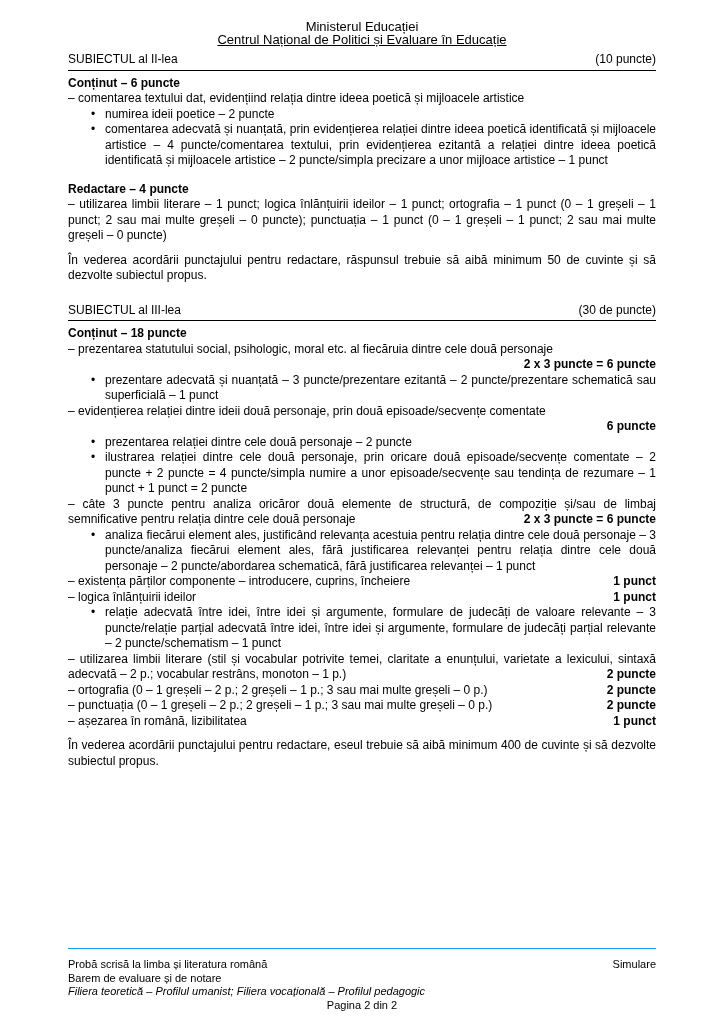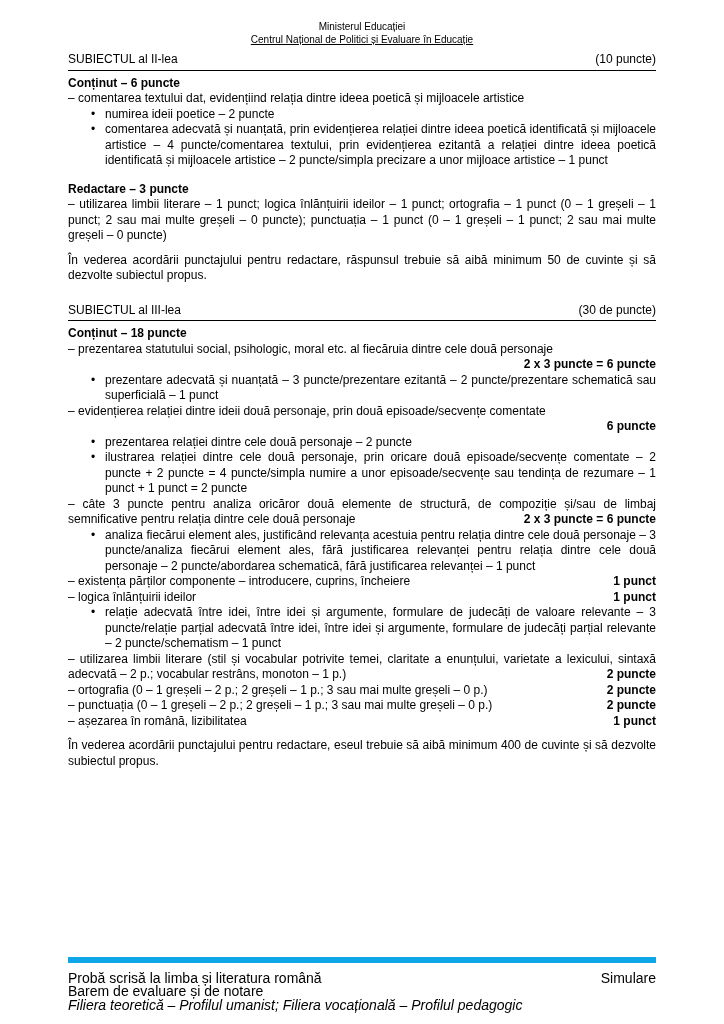--- a/index.html
+++ b/index.html
@@ -9,21 +9,21 @@
     font-family: "Liberation Sans", sans-serif;
     font-size: 12px; line-height: 15.5px;
     overflow: hidden;
   }
   .page {
     box-sizing: border-box;
     width: 724px; height: 1024px;
     padding: 20px 68px 12px 68px;
     display: flex; flex-direction: column;
   }
-  .doc-header { text-align: center; font-size: 10px; line-height: 13px; flex: 0 0 auto; }
+  .doc-header { text-align: center; font-size: 13px; line-height: 13px; flex: 0 0 auto; }
   .doc-header .underlined { text-decoration: underline; }
   .doc-body { flex: 0 0 auto; }
   .blk { display: flow-root; }
   .section_header {
     display: flex; justify-content: space-between;
     font-weight: normal;
     border-bottom: 1.6px solid #000;
     padding-bottom: 2px;
     margin-top: 19px;
   }
@@ -31,23 +31,23 @@
   .section_header + .heading { margin-top: 5px; }
   .heading { font-weight: bold; margin-top: 13px; }
   .para, .bullet, .bold_para { text-align: justify; }
   .bold_para { font-weight: normal; margin-top: 9px; }
   .bullet { position: relative; padding-left: 37px; }
   .bullet .dot { position: absolute; left: 23px; top: 0; }
   .pts { float: right; font-weight: bold; padding-left: 10px; }
   .pts_line { text-align: right; font-weight: bold; }
   .doc-footer {
     margin-top: auto;
-    border-top: 6px solid #0ea5e9;
+    border-top: 1px solid #0ea5e9;
     padding-top: 9px;
-    font-size: 14px; line-height: 13.5px;
+    font-size: 11px; line-height: 13.5px;
   }
   .foot-row { display: flex; justify-content: space-between; }
   .italic { font-style: italic; }
   .center { text-align: center; }
 </style>
 </head>
 <body>
 
 <div class="page">
 
@@ -58,21 +58,21 @@
 
   <div class="doc-body">
       <div class="blk section_header">
         <span>SUBIECTUL al II-lea</span>
         <span>(10 puncte)</span>
       </div>
       <div class="blk heading"><span>Conținut – 6 puncte</span></div>
       <div class="blk para"><span>– comentarea textului dat, evidențiind relația dintre ideea poetică și mijloacele artistice</span></div>
       <div class="blk bullet"><span class="dot">•</span><span>numirea ideii poetice – 2 puncte</span></div>
       <div class="blk bullet"><span class="dot">•</span><span>comentarea adecvată și nuanțată, prin evidențierea relației dintre ideea poetică identificată și mijloacele artistice – 4 puncte/comentarea textului, prin evidențierea ezitantă a relației dintre ideea poetică identificată și mijloacele artistice – 2 puncte/simpla precizare a unor mijloace artistice – 1 punct</span></div>
-      <div class="blk heading"><span>Redactare – 3 puncte</span></div>
+      <div class="blk heading"><span>Redactare – 4 puncte</span></div>
       <div class="blk para"><span>– utilizarea limbii literare – 1 punct; logica înlănțuirii ideilor – 1 punct; ortografia – 1 punct (0 – 1 greșeli – 1 punct; 2 sau mai multe greșeli – 0 puncte); punctuația – 1 punct (0 – 1 greșeli – 1 punct; 2 sau mai multe greșeli – 0 puncte)</span></div>
       <div class="blk bold_para"><span>În vederea acordării punctajului pentru redactare, răspunsul trebuie să aibă minimum 50 de cuvinte și să dezvolte subiectul propus.</span></div>
       <div class="blk section_header">
         <span>SUBIECTUL al III-lea</span>
         <span>(30 de puncte)</span>
       </div>
       <div class="blk heading"><span>Conținut – 18 puncte</span></div>
       <div class="blk para"><span>– prezentarea statutului social, psihologic, moral etc. al fiecăruia dintre cele două personaje</span></div>
       <div class="blk pts_line"><span>2 x 3 puncte = 6 puncte</span></div>
       <div class="blk bullet"><span class="dot">•</span><span>prezentare adecvată și nuanțată – 3 puncte/prezentare ezitantă – 2 puncte/prezentare schematică sau superficială – 1 punct</span></div>
@@ -92,15 +92,16 @@
       <div class="blk bold_para"><span>În vederea acordării punctajului pentru redactare, eseul trebuie să aibă minimum 400 de cuvinte și să dezvolte subiectul propus.</span></div>
     </div>
 
   <div class="doc-footer">
     <div class="foot-row">
       <span>Probă scrisă la limba și literatura română</span>
       <span>Simulare</span>
     </div>
     <div>Barem de evaluare și de notare</div>
     <div class="italic">Filiera teoretică – Profilul umanist; Filiera vocațională – Profilul pedagogic</div>
+    <div class="center">Pagina 2 din 2</div>
   </div>
 
 </div>
 
 </body></html>

